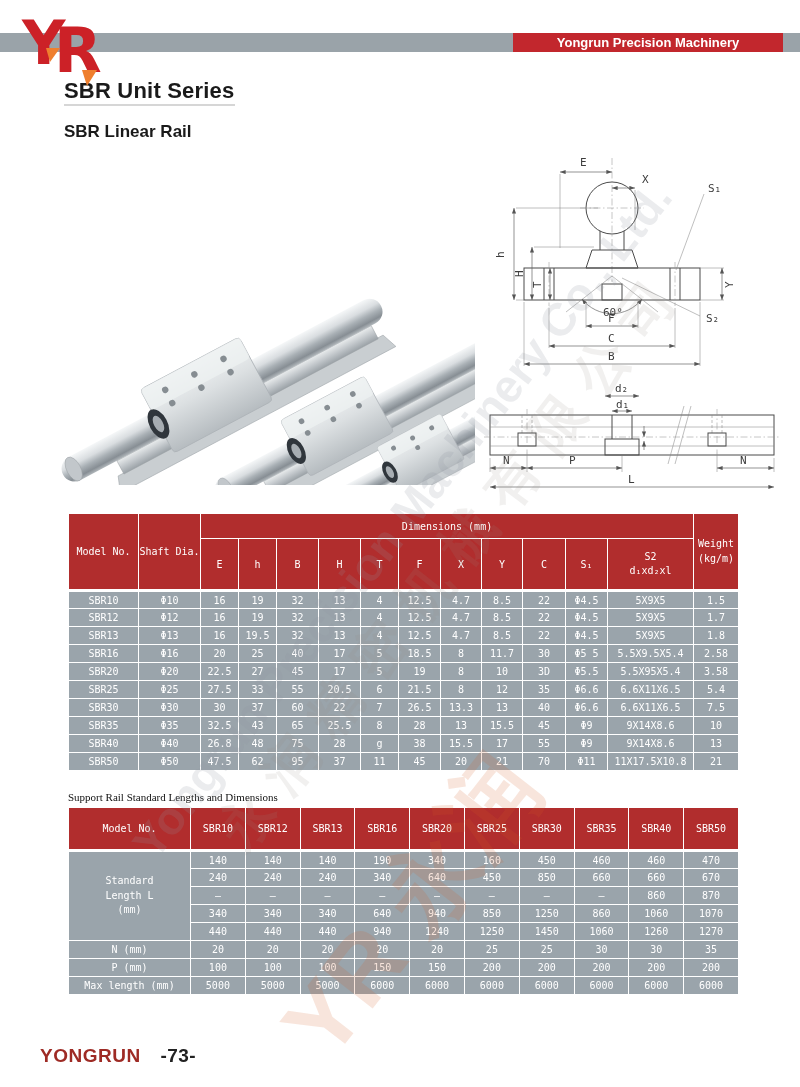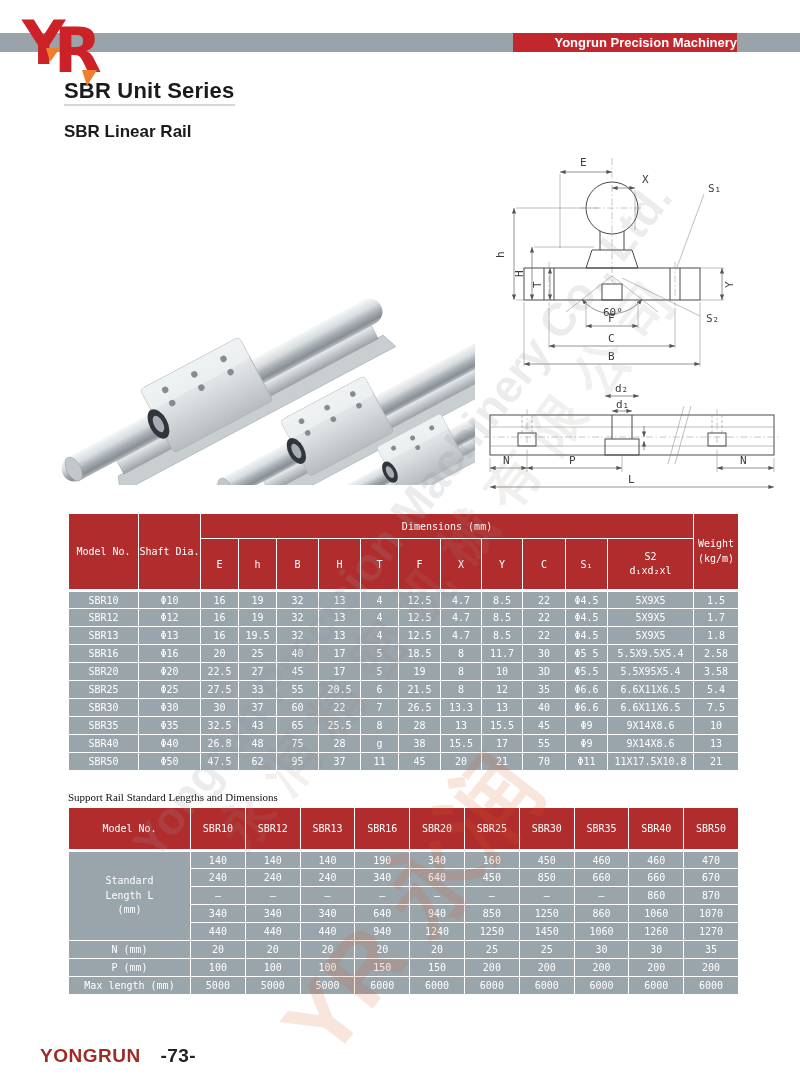--- a/index.html
+++ b/index.html
@@ -6,22 +6,22 @@
     --header-red:#b12d2d; --cell-gray:#9aa4ab; --banner-red:#c2272d; --banner-gray:#9aa3a9;
     --logo-red:#cc2127; --logo-orange:#ef7f2e; --footer-red:#9e2b25; --text-dark:#1a1a1a;
   }
   *{box-sizing:border-box;}
   html,body{margin:0;padding:0;}
   body{width:800px;height:1087px;position:relative;background:#fff;overflow:hidden;
        font-family:"Liberation Sans",sans-serif;}
 
   
   .bar-gray{position:absolute;top:33px;left:0;width:800px;height:19px;background:var(--banner-gray);}
-  .bar-red{position:absolute;top:33px;left:513px;width:224px;height:19px;background:var(--banner-red);
-           color:#fff;font-size:13px;font-weight:bold;line-height:19px;text-align:right;}
+  .bar-red{position:absolute;top:33px;left:513px;width:270px;height:19px;background:var(--banner-red);
+           color:#fff;font-size:13px;font-weight:bold;line-height:19px;text-align:center;}
   .logo{position:absolute;top:4px;left:20px;width:96px;height:88px;z-index:3;}
   .page-title{position:absolute;top:78px;left:64px;font-size:22px;font-weight:bold;color:var(--text-dark);
               border-bottom:2px solid #d6d6d6;padding-bottom:0;letter-spacing:0.2px;}
   .page-subtitle{position:absolute;top:122px;left:64px;font-size:17px;font-weight:bold;color:var(--text-dark);}
 
   
   .photo{position:absolute;top:165px;left:35px;width:440px;height:320px;}
   .techdraw{position:absolute;top:150px;left:472px;width:322px;height:348px;}
   .tech-label{font-family:"DejaVu Sans Mono",monospace;font-size:11px;fill:#3c3c3c;}
   .dim{stroke:#666;stroke-width:0.7;fill:none;}

